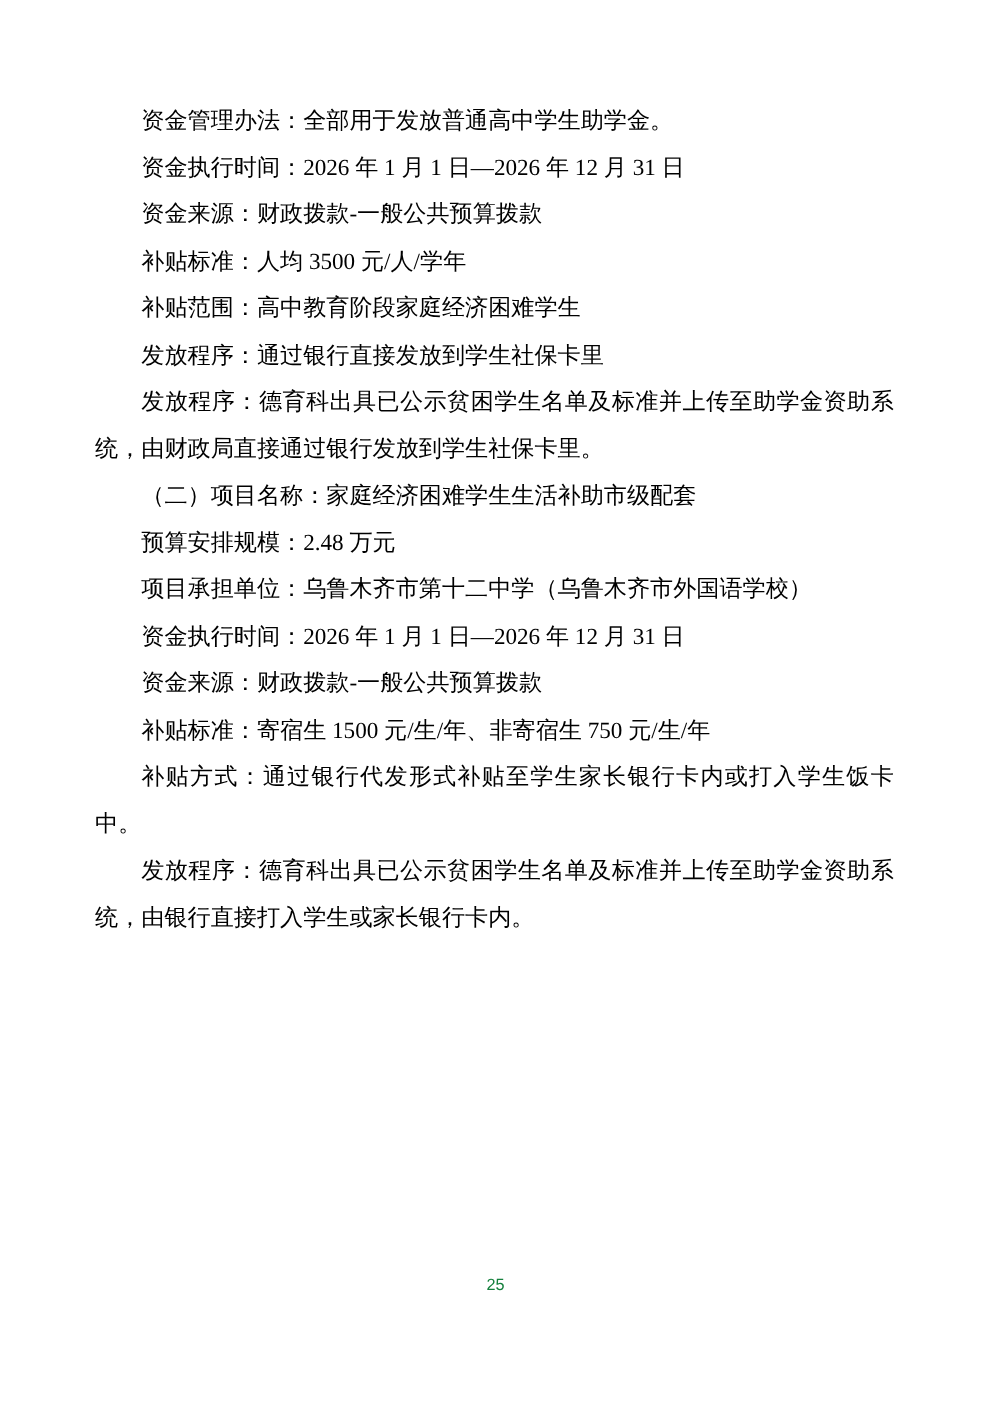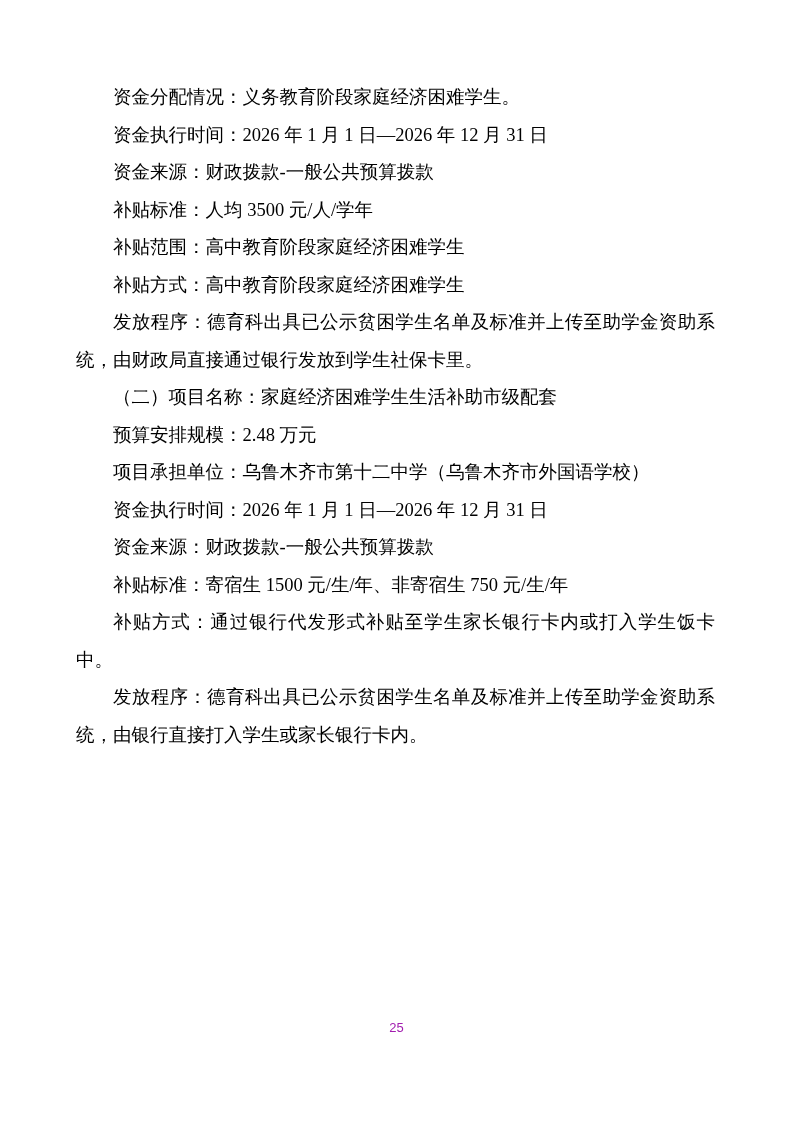--- a/index.html
+++ b/index.html
@@ -36,34 +36,34 @@
     color: #000;
   }
   .page-footer {
     position: absolute;
     top: 1020px;
     left: 0;
     right: 0;
     text-align: center;
     font-family: "Liberation Sans", "DejaVu Sans", sans-serif;
     font-size: 13px;
-    color: #a21caf;
+    color: #15803d;
   }
 </style>
 </head>
 <body>
 
 <div class="page">
   <div class="doc-body" id="doc-body">
-      <p class="para">资金分配情况：义务教育阶段家庭经济困难学生。</p>
+      <p class="para">资金管理办法：全部用于发放普通高中学生助学金。</p>
       <p class="para">资金执行时间：2026 年 1 月 1 日—2026 年 12 月 31 日</p>
       <p class="para">资金来源：财政拨款-一般公共预算拨款</p>
       <p class="para">补贴标准：人均 3500 元/人/学年</p>
       <p class="para">补贴范围：高中教育阶段家庭经济困难学生</p>
-      <p class="para">补贴方式：高中教育阶段家庭经济困难学生</p>
+      <p class="para">发放程序：通过银行直接发放到学生社保卡里</p>
       <p class="para">发放程序：德育科出具已公示贫困学生名单及标准并上传至助学金资助系统，由财政局直接通过银行发放到学生社保卡里。</p>
       <p class="para">（二）项目名称：家庭经济困难学生生活补助市级配套</p>
       <p class="para">预算安排规模：2.48 万元</p>
       <p class="para">项目承担单位：乌鲁木齐市第十二中学（乌鲁木齐市外国语学校）</p>
       <p class="para">资金执行时间：2026 年 1 月 1 日—2026 年 12 月 31 日</p>
       <p class="para">资金来源：财政拨款-一般公共预算拨款</p>
       <p class="para">补贴标准：寄宿生 1500 元/生/年、非寄宿生 750 元/生/年</p>
       <p class="para">补贴方式：通过银行代发形式补贴至学生家长银行卡内或打入学生饭卡中。</p>
       <p class="para">发放程序：德育科出具已公示贫困学生名单及标准并上传至助学金资助系统，由银行直接打入学生或家长银行卡内。</p>
     </div>

